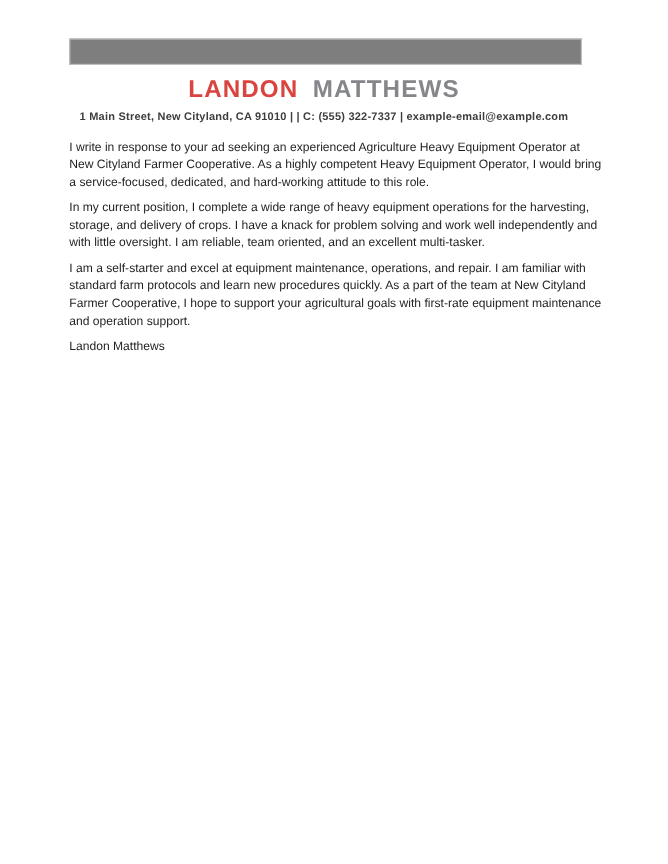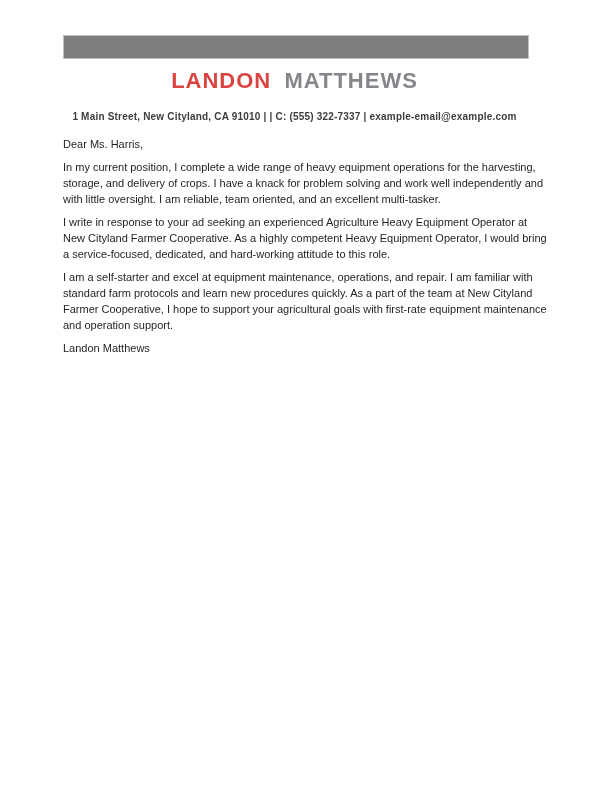--- a/index.html
+++ b/index.html
@@ -26,21 +26,21 @@
     margin: 9px 0 0 0;
     text-align: center;
     font-size: 22px;
     line-height: 26px;
     font-weight: 700;
     letter-spacing: 1px;
   }
   .name-first { color: #d94440; }
   .name-last  { color: #84868a; margin-left: 6px; }
   .contact-line {
-    margin-top: 17px;
+    margin-top: 7px;
     text-align: center;
     font-size: 10px;
     font-weight: 700;
     color: #3d3d3d;
     letter-spacing: 0.2px;
   }
   .letter-body {
     margin: 14px 57px 0 63px;
     width: 487px;
     font-size: 11px;
@@ -61,25 +61,24 @@
   <div class="header-bar"></div>
 
   <div class="name-heading">
     <span class="name-first">LANDON</span>
     <span class="name-last">MATTHEWS</span>
   </div>
 
   <div class="contact-line">1 Main Street, New Cityland, CA 91010 | | C: (555) 322-7337 | example-email@example.com</div>
 
   <div class="letter-body">
-    <p>Dear Ms. Harris,</p>
+
+    <p>I write in response to your ad seeking an experienced Agriculture Heavy Equipment Operator at New Cityland Farmer Cooperative. As a highly competent Heavy Equipment Operator, I would bring a service-focused, dedicated, and hard-working attitude to this role.</p>
 
     <p>In my current position, I complete a wide range of heavy equipment operations for the harvesting, storage, and delivery of crops. I have a knack for problem solving and work well independently and with little oversight. I am reliable, team oriented, and an excellent multi-tasker.</p>
-
-    <p>I write in response to your ad seeking an experienced Agriculture Heavy Equipment Operator at New Cityland Farmer Cooperative. As a highly competent Heavy Equipment Operator, I would bring a service-focused, dedicated, and hard-working attitude to this role.</p>
 
     <p>I am a self-starter and excel at equipment maintenance, operations, and repair. I am familiar with standard farm protocols and learn new procedures quickly. As a part of the team at New Cityland Farmer Cooperative, I hope to support your agricultural goals with first-rate equipment maintenance and operation support.</p>
 
 
 
     <p class="signature">Landon Matthews</p>
   </div>
 
 </div>
 

